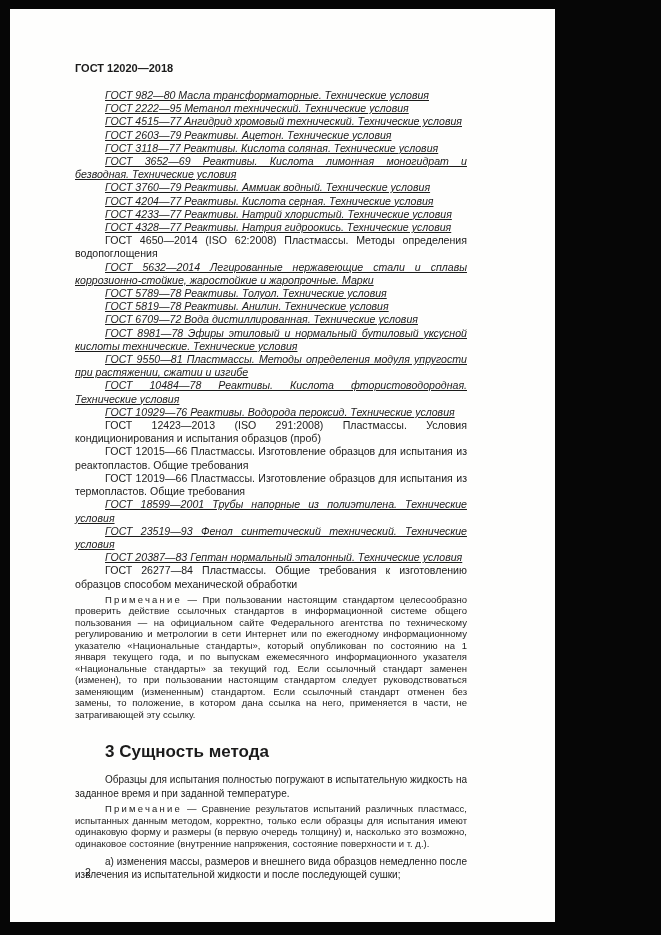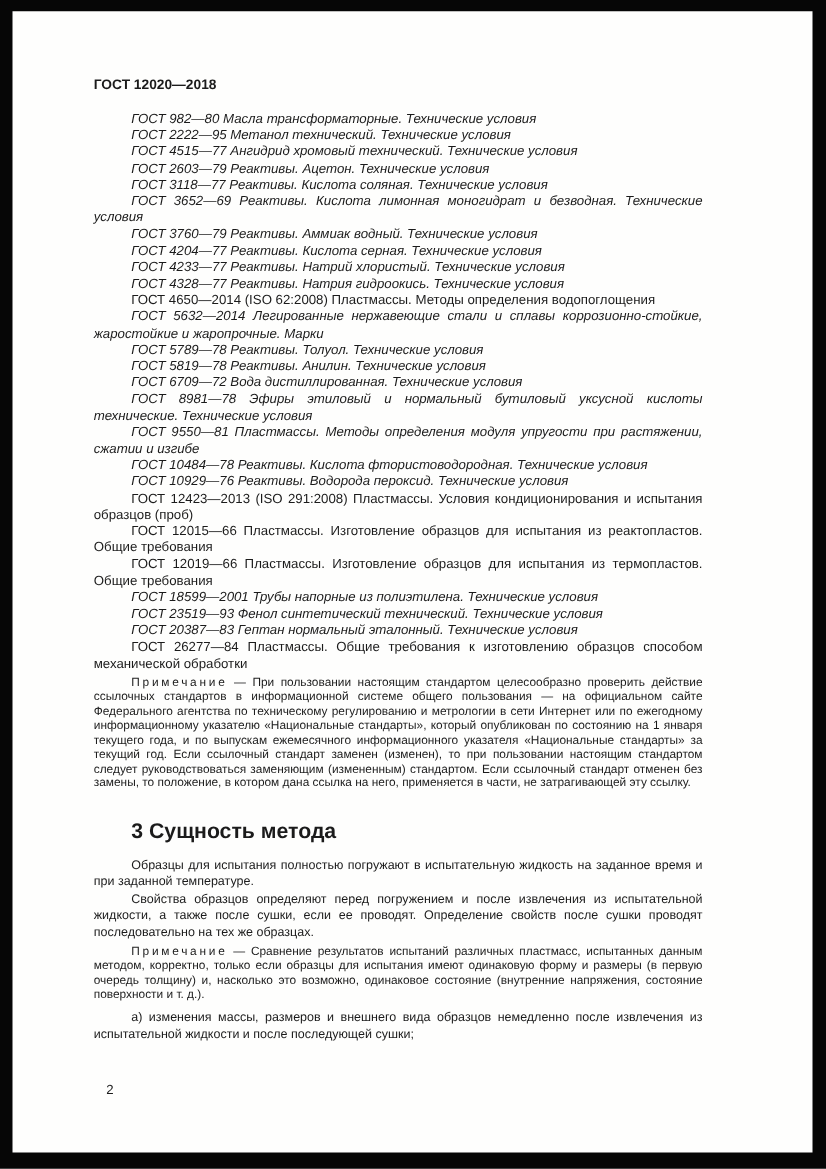--- a/index.html
+++ b/index.html
@@ -5,39 +5,39 @@
   html, body { margin: 0; padding: 0; }
   body {
     width: 661px; height: 935px;
     background: #060606;
     position: relative;
     font-family: "Liberation Sans", sans-serif;
   }
   .page {
     position: absolute;
     left: 10px; top: 9px;
-    width: 640px; height: 913px;
+    width: 545px; height: 913px;
     background: #fefefd;
     color: #1b1b1b;
     padding: 53px 88px 0 65px;
     box-sizing: border-box;
   }
   .header {
     font-weight: bold;
     font-size: 11px;
     margin-bottom: 15px;
   }
   .refs p {
     margin: 0;
     text-indent: 30px;
     text-align: justify;
     font-size: 10.6px;
     line-height: 13.2px;
   }
-  .refs p.it { font-style: italic; }
+  .refs p.it { font-style: italic; text-decoration: underline; }
   .note {
     margin: 3px 0 0 0;
     font-size: 9.5px;
     line-height: 11.5px;
     text-align: justify;
     text-indent: 30px;
   }
   .note-label { letter-spacing: 2.2px; }
   .section-title {
     font-size: 17px;
@@ -93,21 +93,20 @@
       <p class="it">ГОСТ 20387—83 Гептан нормальный эталонный. Технические условия</p>
       <p class="">ГОСТ 26277—84 Пластмассы. Общие требования к изготовлению образцов способом механической обработки</p>
     </div>
 
   <p class="note"><span class="note-label">Примечание</span> <span>— При пользовании настоящим стандартом целесообразно проверить действие ссылочных стандартов в информационной системе общего пользования — на официальном сайте Федерального агентства по техническому регулированию и метрологии в сети Интернет или по ежегодному информационному указателю «Национальные стандарты», который опубликован по состоянию на 1 января текущего года, и по выпускам ежемесячного информационного указателя «Национальные стандарты» за текущий год. Если ссылочный стандарт заменен (изменен), то при пользовании настоящим стандартом следует руководствоваться заменяющим (измененным) стандартом. Если ссылочный стандарт отменен без замены, то положение, в котором дана ссылка на него, применяется в части, не затрагивающей эту ссылку.</span></p>
 
   <h2 class="section-title">3 Сущность метода</h2>
 
   <div class="body-paras">
       <p>Образцы для испытания полностью погружают в испытательную жидкость на заданное время и при заданной температуре.</p>
-      <p>Свойства образцов определяют перед погружением и после извлечения из испытательной жидкости, а также после сушки, если ее проводят. Определение свойств после сушки проводят последовательно на тех же образцах.</p>
     </div>
 
   <p class="note"><span class="note-label">Примечание</span> <span>— Сравнение результатов испытаний различных пластмасс, испытанных данным методом, корректно, только если образцы для испытания имеют одинаковую форму и размеры (в первую очередь толщину) и, насколько это возможно, одинаковое состояние (внутренние напряжения, состояние поверхности и т. д.).</span></p>
 
   <div class="body-paras mt6">
       <p>а) изменения массы, размеров и внешнего вида образцов немедленно после извлечения из испытательной жидкости и после последующей сушки;</p>
     </div>
 
   <div class="page-number">2</div>
 </div>

